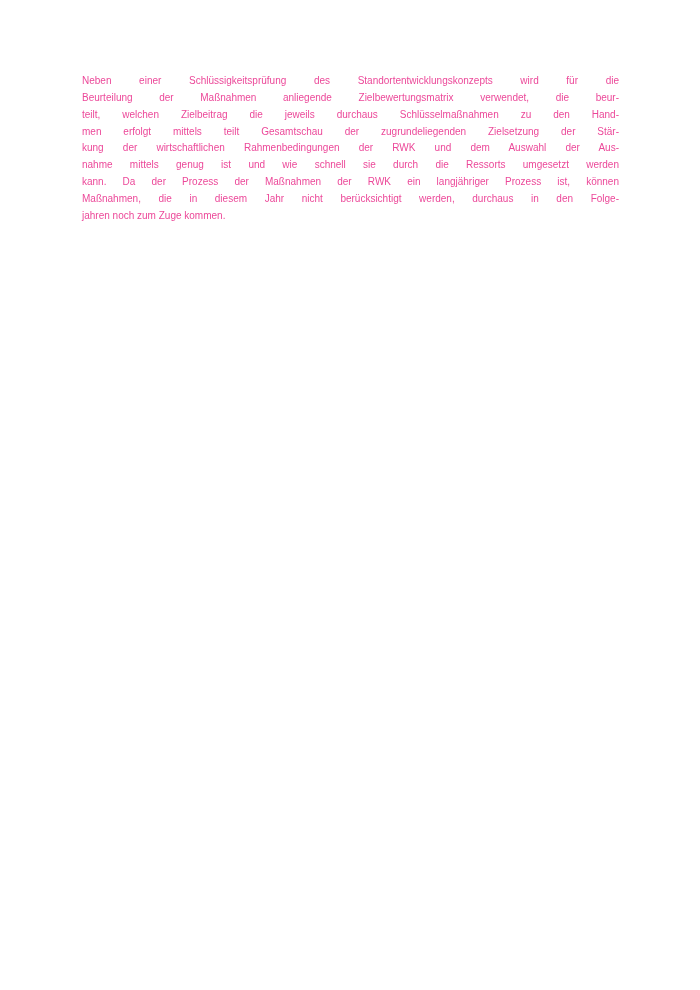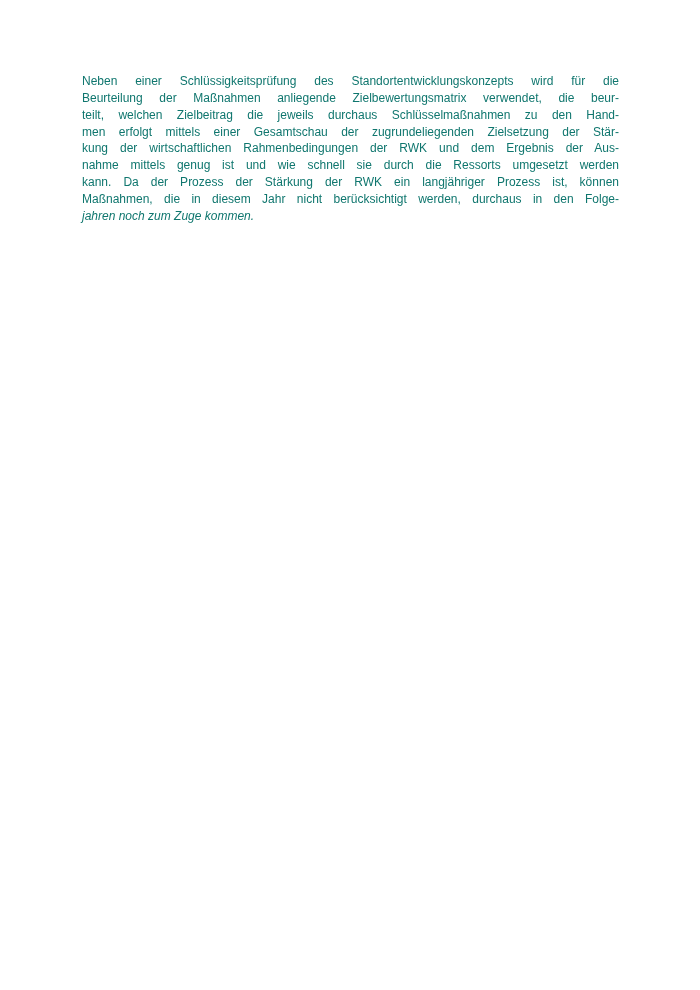--- a/index.html
+++ b/index.html
@@ -17,43 +17,42 @@
     width: 700px;
     height: 990px;
     background: #ffffff;
     overflow: hidden;
   }
   .paragraph {
     position: absolute;
     left: 82px;
     top: 73px;
     width: 537px;
-    color: #0f766e;
-    font-size: 12px;
+    color: #ec4899;
+    font-size: 10px;
     line-height: 16.85px;
   }
   .line {
     text-align: justify;
     text-align-last: justify;
     white-space: normal;
   }
   .line.last {
     text-align: justify;
     text-align-last: left;
-    font-style: italic;
   }
 </style>
 </head>
 <body>
 
 <div class="page">
   <div class="paragraph">
       <div class="line">Neben einer Schlüssigkeitsprüfung des Standortentwicklungskonzepts wird für die</div>
       <div class="line">Beurteilung der Maßnahmen anliegende Zielbewertungsmatrix verwendet, die beur-</div>
       <div class="line">teilt, welchen Zielbeitrag die jeweils durchaus Schlüsselmaßnahmen zu den Hand-</div>
-      <div class="line">men erfolgt mittels einer Gesamtschau der zugrundeliegenden Zielsetzung der Stär-</div>
-      <div class="line">kung der wirtschaftlichen Rahmenbedingungen der RWK und dem Ergebnis der Aus-</div>
+      <div class="line">men erfolgt mittels teilt Gesamtschau der zugrundeliegenden Zielsetzung der Stär-</div>
+      <div class="line">kung der wirtschaftlichen Rahmenbedingungen der RWK und dem Auswahl der Aus-</div>
       <div class="line">nahme mittels genug ist und wie schnell sie durch die Ressorts umgesetzt werden</div>
-      <div class="line">kann. Da der Prozess der Stärkung der RWK ein langjähriger Prozess ist, können</div>
+      <div class="line">kann. Da der Prozess der Maßnahmen der RWK ein langjähriger Prozess ist, können</div>
       <div class="line">Maßnahmen, die in diesem Jahr nicht berücksichtigt werden, durchaus in den Folge-</div>
       <div class="line last">jahren noch zum Zuge kommen.</div>
     </div>
 </div>
 
 </body></html>

